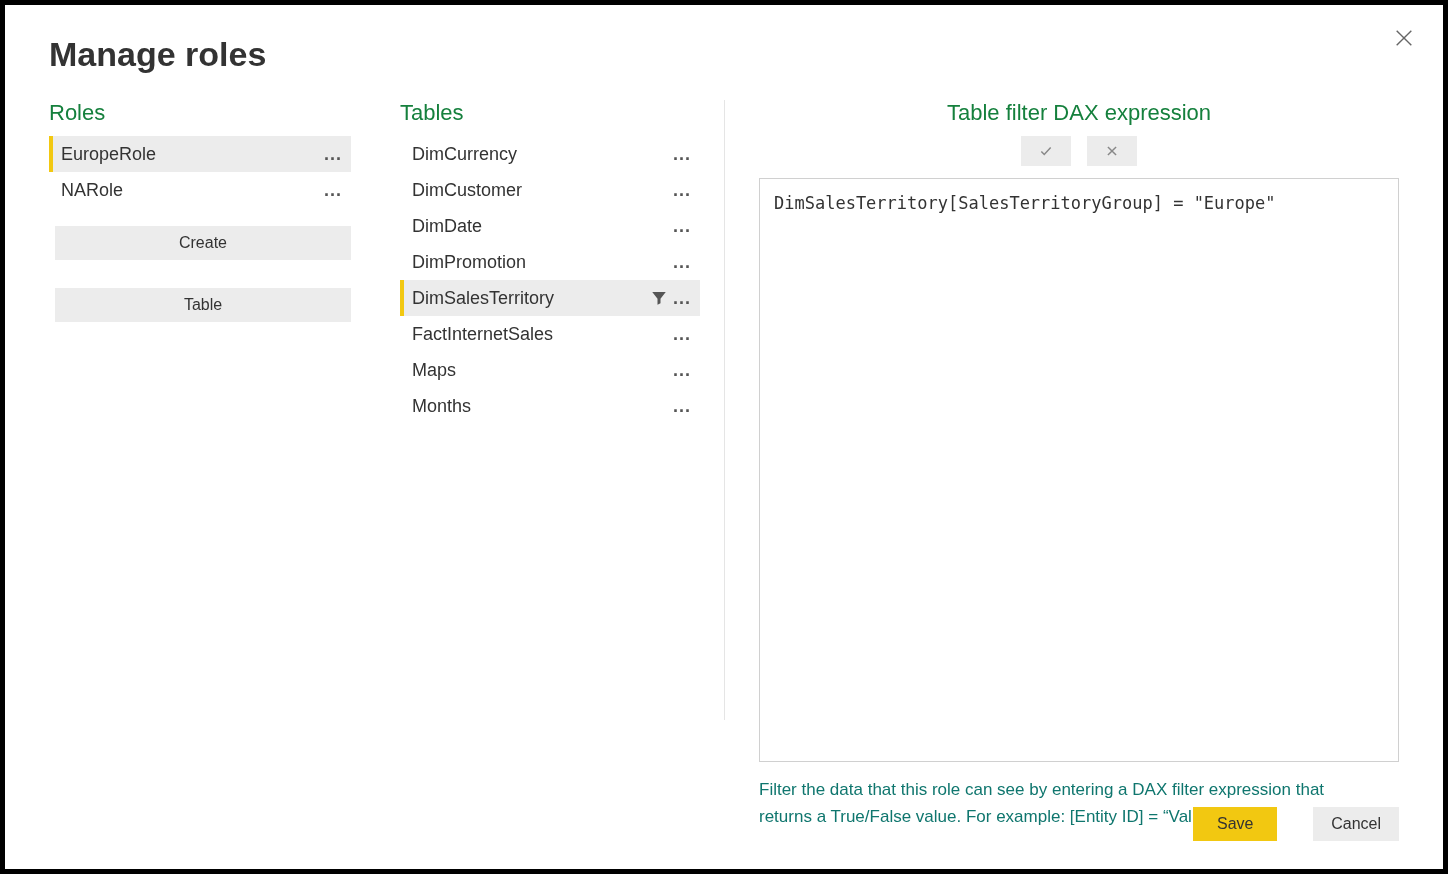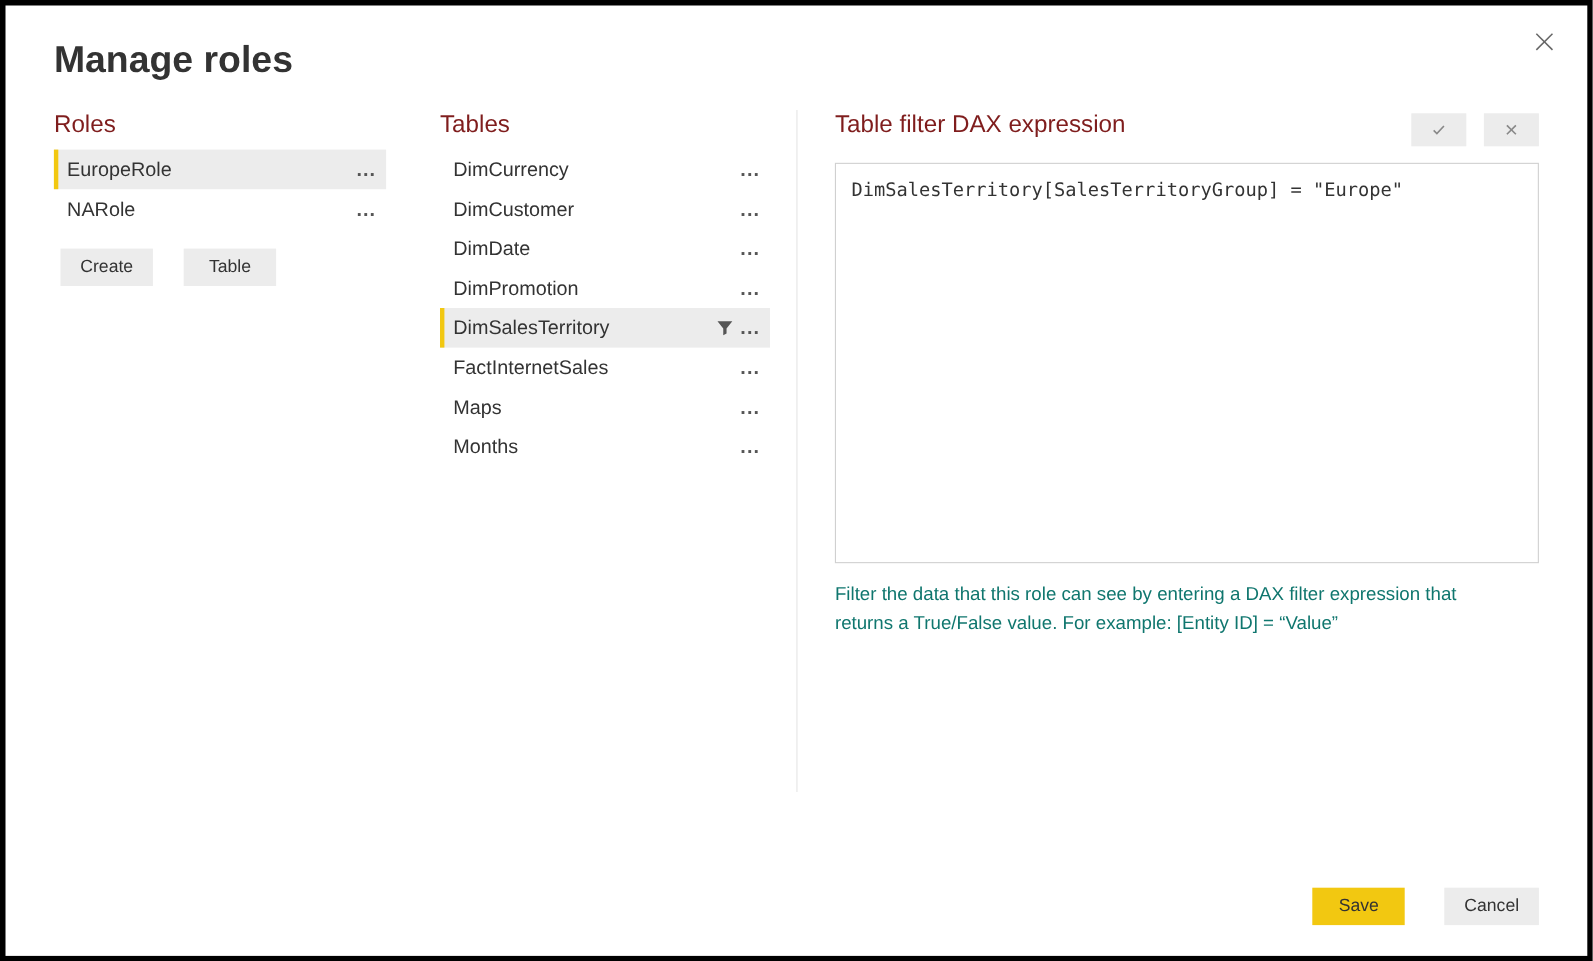--- a/index.html
+++ b/index.html
@@ -36,21 +36,21 @@
     gap: 0;
     height: 630px;
   }
   .col { display: flex; flex-direction: column; }
   .col-roles   { width: 326px; padding-right: 24px; }
   .col-tables  { width: 350px; padding: 0 24px; border-right: 1px solid #e5e5e5; border-left: 1px solid #ffffff00; height: 620px;}
   .col-dax     { flex: 1; padding-left: 34px; }
   .sec-title {
     font-size: 22px;
     font-weight: 400;
-    color: #7f1d1d;
+    color: #15803d;
     margin-bottom: 10px;
   }
   .listbox { width: 100%; }
   .row {
     display: flex; align-items: center;
     height: 36px;
     padding: 0 6px 0 12px;
     font-size: 18px;
     cursor: pointer;
     position: relative;
@@ -66,51 +66,53 @@
   }
   .row.selected {
     background: #ececec;
     border-left: 4px solid #f2c811;
     padding-left: 8px;
   }
   .btn-row {
     display: flex; gap: 28px;
     margin-top: 18px;
     padding-left: 6px;
+    flex-direction: column;
   }
   .btn {
     background: #ececec;
     border: none;
     height: 34px;
     min-width: 84px;
     padding: 0 18px;
     font-size: 16px;
     color: #333;
     cursor: pointer;
   }
   .btn.primary { background: #f2c811; }
 
   .dax-header {
     display: flex; align-items: center;
     justify-content: space-between;
     margin-bottom: 12px;
+    flex-direction: column;
   }
   .dax-actions { display: flex; gap: 16px; }
   .icon-btn {
     width: 50px; height: 30px;
     background: #ececec;
     display:flex; align-items:center; justify-content:center;
     color: #888;
     cursor: pointer;
   }
   .icon-btn svg { width: 14px; height: 14px; }
   .dax-box {
     border: 1px solid #d0d0d0;
     width: 100%;
-    height: 364px;
+    height: 584px;
     padding: 12px 14px;
     font-family: "Lucida Console", Consolas, monospace;
     font-size: 17px;
     line-height: 1.5;
     white-space: pre-wrap;
     overflow: auto;
     outline: none;
   }
   .hint {
     margin-top: 14px;

